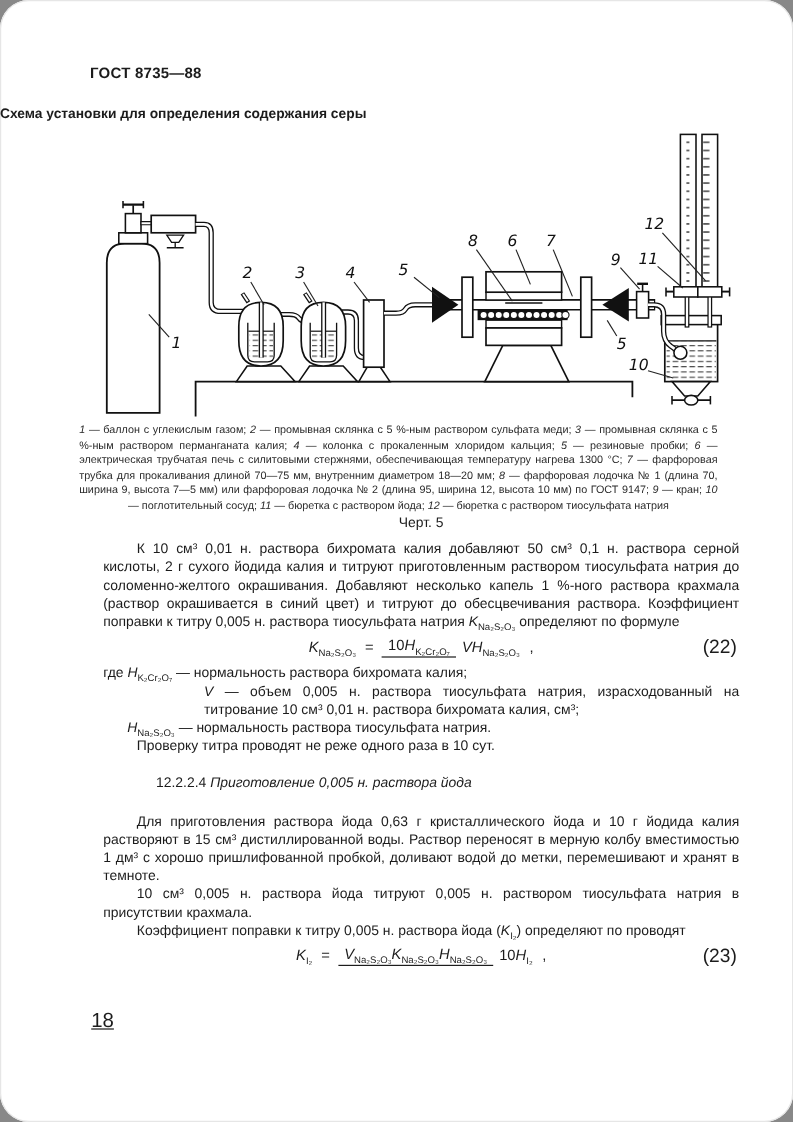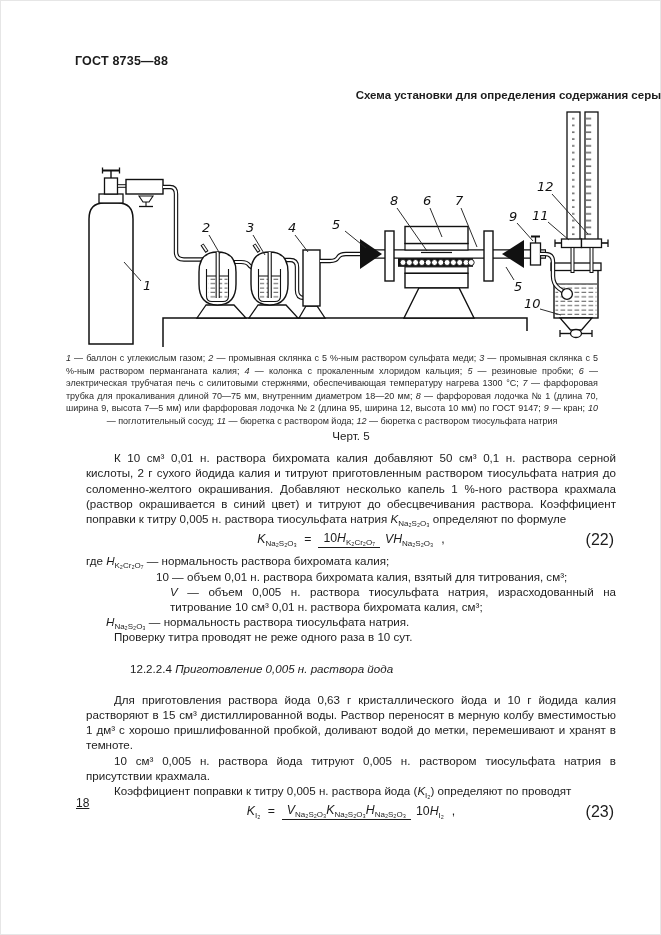--- a/index.html
+++ b/index.html
@@ -1,20 +1,20 @@
 <!DOCTYPE html>
 <html><head>
 <meta charset="utf-8">
 <style>
   html,body{margin:0;padding:0;background:#888;}
   .page{position:relative;width:661px;height:935px;background:#fff;overflow:hidden;
         font-family:"Liberation Sans","DejaVu Sans",sans-serif;color:#1c1c1c;
-        box-shadow:inset 0 0 0 1px #e6e6e6;}
+        box-shadow:inset 0 0 0 1px #e6e6e6;border-radius:24px;}
   .gost-header{position:absolute;left:75px;top:54px;font-size:12.5px;font-weight:bold;letter-spacing:.2px;}
-  .fig-title{position:absolute;left:0;top:89px;width:661px;text-align:right;font-size:11.5px;font-weight:bold;}
+  .fig-title{position:absolute;left:0;top:89px;width:661px;text-align:left;font-size:11.5px;font-weight:bold;}
   svg.diagram{position:absolute;left:0;top:0;}
   .plabel{font:italic 13px "DejaVu Sans","Liberation Sans",sans-serif;fill:#111;}
   .caption{position:absolute;left:66px;top:352px;width:532px;font-size:9px;line-height:12.6px;color:#2a2a2a;
            text-align:justify;text-align-last:center;}
   .caption i{font-style:italic;}
   .content{position:absolute;left:86px;top:428px;width:530px;font-size:11.6px;line-height:15.2px;text-align:justify;}
   .fig-num{text-align:center;text-align-last:center;margin-bottom:7px;}
   .para{text-indent:28px;margin:0;}
   .content i.v{font-style:italic;}
   sub{font-size:8px;line-height:0;}
@@ -25,21 +25,21 @@
   .wl3{padding-left:20px;}
   .formula{position:relative;text-align:center;text-align-last:center;margin:5px 0;font-size:12.3px;}
   .frac{display:inline-flex;vertical-align:middle;text-align:center;margin:0 3px;}
   .frac .num{border-bottom:1.1px solid #1c1c1c;padding:0 5px 1px;}
   .frac .den{padding:1px 5px 0;}
   .feq i{font-style:italic;}
   .fnum{position:absolute;right:2px;top:50%;transform:translateY(-50%);font-size:16px;}
   .eqs{margin:0 4px;}
   .section-head{text-indent:28px;margin:16px;}
   .section-head i{font-style:italic;}
-  .page-number{position:absolute;left:76px;top:796px;font-size:12px;text-decoration:underline;}
+  .page-number{position:absolute;left:76px;top:841px;font-size:17px;text-decoration:underline;}
 </style>
 </head>
 <body>
 
 <div class="page">
 
   <div class="gost-header">ГОСТ 8735—88</div>
   <div class="fig-title">Схема установки для определения содержания серы</div>
 
   <svg class="diagram" width="661" height="360" viewBox="0 0 661 360">
@@ -241,21 +241,20 @@
         <span class="eqs">=</span><span class="frac">
             <span class="num"><span>10</span><i>H</i><sub>K₂Cr₂O₇</sub></span>
             <span class="den"><i>V</i><i>H</i><sub>Na₂S₂O₃</sub></span>
           </span><span>,</span>
       </span>
       <span class="fnum">(22)</span>
     </div>
 
     <div class="where">
       <div class="wl0"><span>где </span><i class="v">H</i><sub>K₂Cr₂O₇</sub><span> — нормальность раствора бихромата калия;</span></div>
-      <div class="wl1">10 — объем 0,01 н. раствора бихромата калия, взятый для титрования, см³;</div>
       <div class="wl2"><i class="v">V</i><span> — объем 0,005 н. раствора тиосульфата натрия, израсходованный на титрование 10 см³ 0,01 н. раствора бихромата калия, см³;</span></div>
       <div class="wl3"><i class="v">H</i><sub>Na₂S₂O₃</sub><span> — нормальность раствора тиосульфата натрия.</span></div>
     </div>
 
     <p class="para">Проверку титра проводят не реже одного раза в 10 сут.</p>
 
     <p class="section-head"><span>12.2.2.4 </span><i>Приготовление 0,005 н. раствора йода</i></p>
 
     <p class="para">Для приготовления раствора йода 0,63 г кристаллического йода и 10 г йодида калия растворяют в 15 см³ дистиллированной воды. Раствор переносят в мерную колбу вместимостью 1 дм³ с хорошо пришлифованной пробкой, доливают водой до метки, перемешивают и хранят в темноте.</p>
     <p class="para">10 см³ 0,005 н. раствора йода титруют 0,005 н. раствором тиосульфата натрия в присутствии крахмала.</p>

